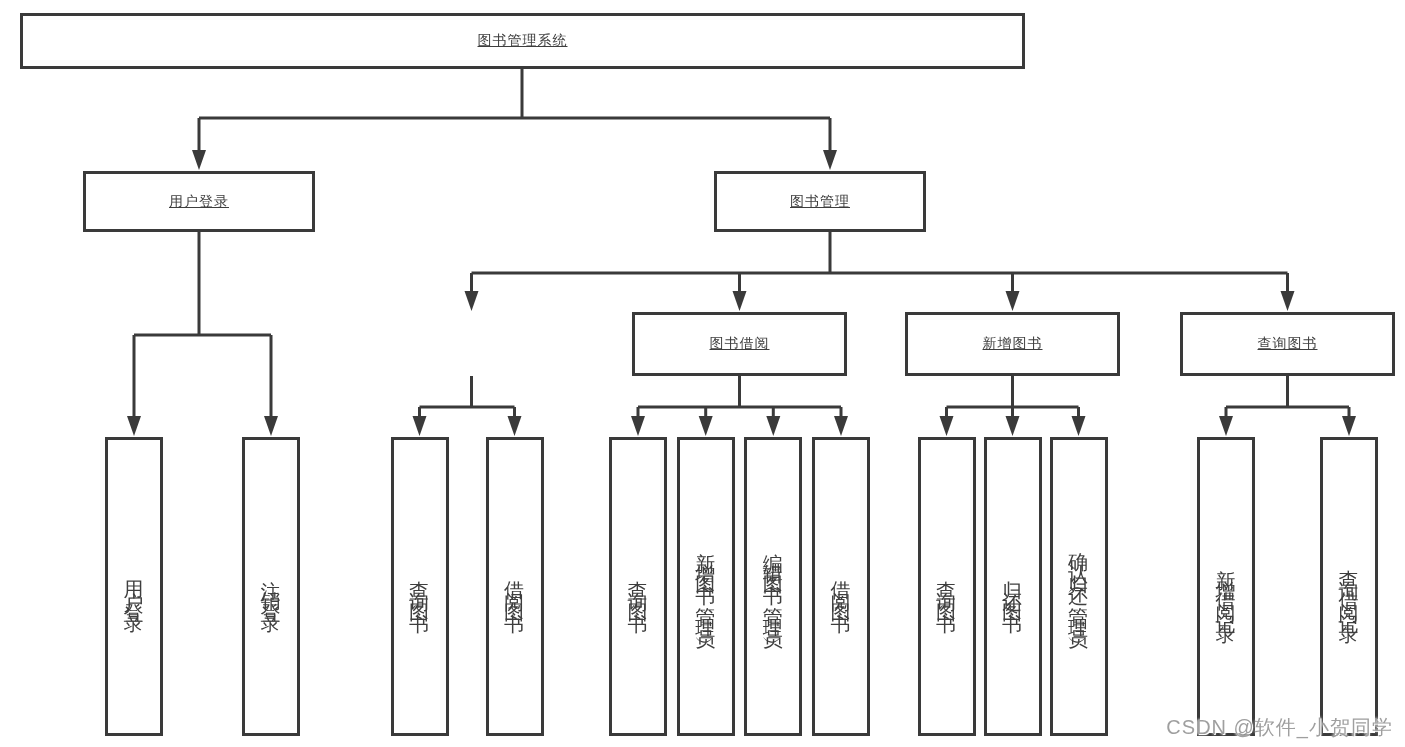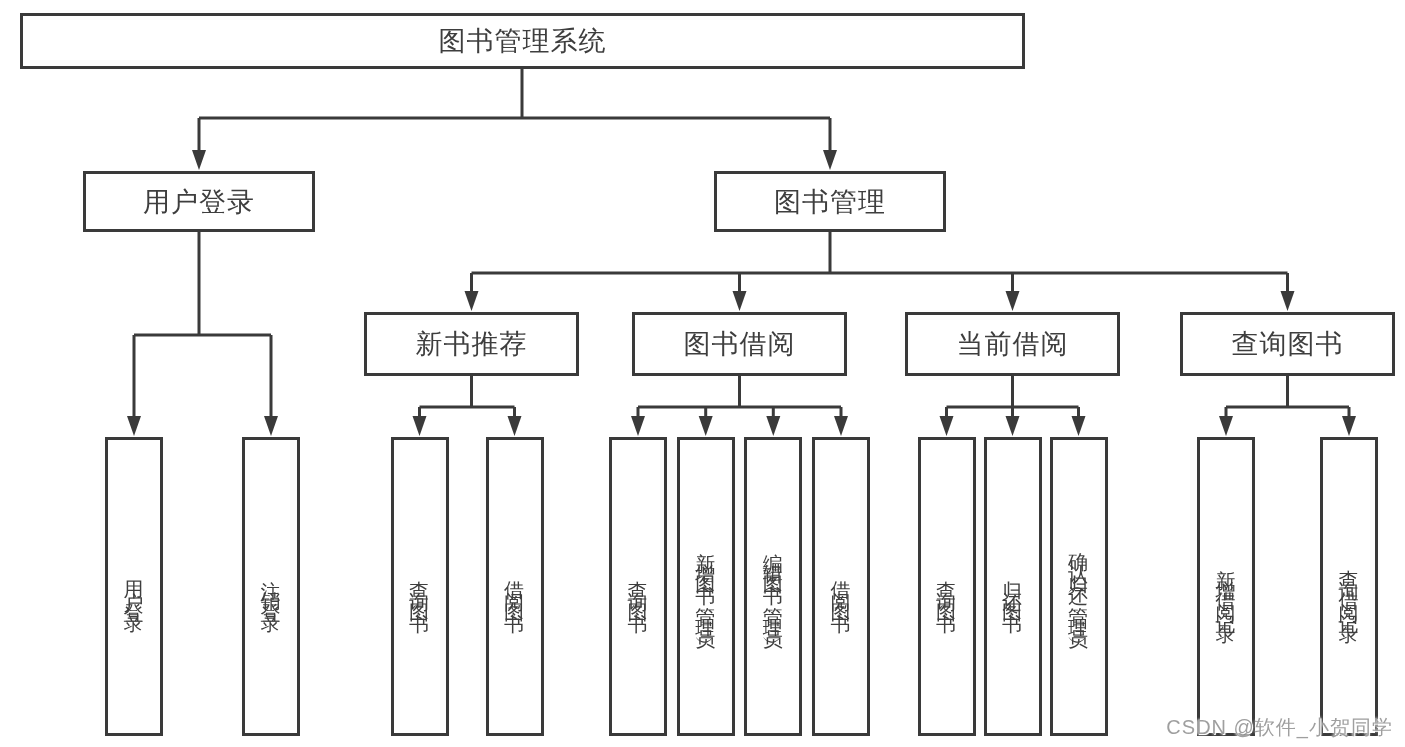--- a/index.html
+++ b/index.html
@@ -27,37 +27,38 @@
     position: absolute;
     box-sizing: border-box;
     background: #ffffff;
     border: 3px solid #3a3a3a;
     display: flex;
     align-items: center;
     justify-content: center;
     color: #3e3e3e;
   }
   .hbox {
-    font-size: 27px;
+    font-size: 14px;
     letter-spacing: 1px;
     white-space: nowrap;
+    text-decoration: underline;
   }
   .vbox .vtext {
     writing-mode: vertical-rl;
     text-orientation: mixed;
     font-size: 20px;
     letter-spacing: 11px;
     line-height: 1.1;
     white-space: nowrap;
   }
   
   #n-root      { left: 20px;   top: 13px;  width: 1005px; height: 56px; }
   
   #n-l2-login  { left: 83px;   top: 171px; width: 232px;  height: 61px; }
-  #n-l2-mgmt   { left: 714px;  top: 171px; width: 232px;  height: 61px; }
+  #n-l2-mgmt   { left: 714px;  top: 171px; width: 212px;  height: 61px; }
   
   .l3 { top: 312px; width: 215px; height: 64px; }
   #n-l3-recommend { left: 364px;  }
   #n-l3-borrow    { left: 632px;  }
   #n-l3-current   { left: 905px;  }
   #n-l3-records   { left: 1180px; }
   
   .vbox { top: 437px; width: 58px; height: 299px; }
   #n-a1 { left: 105px;    }
   #n-a2 { left: 242px;    }
@@ -130,28 +131,25 @@
     <span>图书管理系统</span>
   </div>
 
   <div id="n-l2-login" class="box hbox">
     <span>用户登录</span>
   </div>
   <div id="n-l2-mgmt" class="box hbox">
     <span>图书管理</span>
   </div>
 
-  <div id="n-l3-recommend" class="box hbox l3">
-    <span>新书推荐</span>
-  </div>
   <div id="n-l3-borrow" class="box hbox l3">
     <span>图书借阅</span>
   </div>
   <div id="n-l3-current" class="box hbox l3">
-    <span>当前借阅</span>
+    <span>新增图书</span>
   </div>
   <div id="n-l3-records" class="box hbox l3">
     <span>查询图书</span>
   </div>
 
   <div id="n-a1" class="box vbox">
     <span class="vtext">用户登录</span>
   </div>
   <div id="n-a2" class="box vbox">
     <span class="vtext">注销登录</span>

